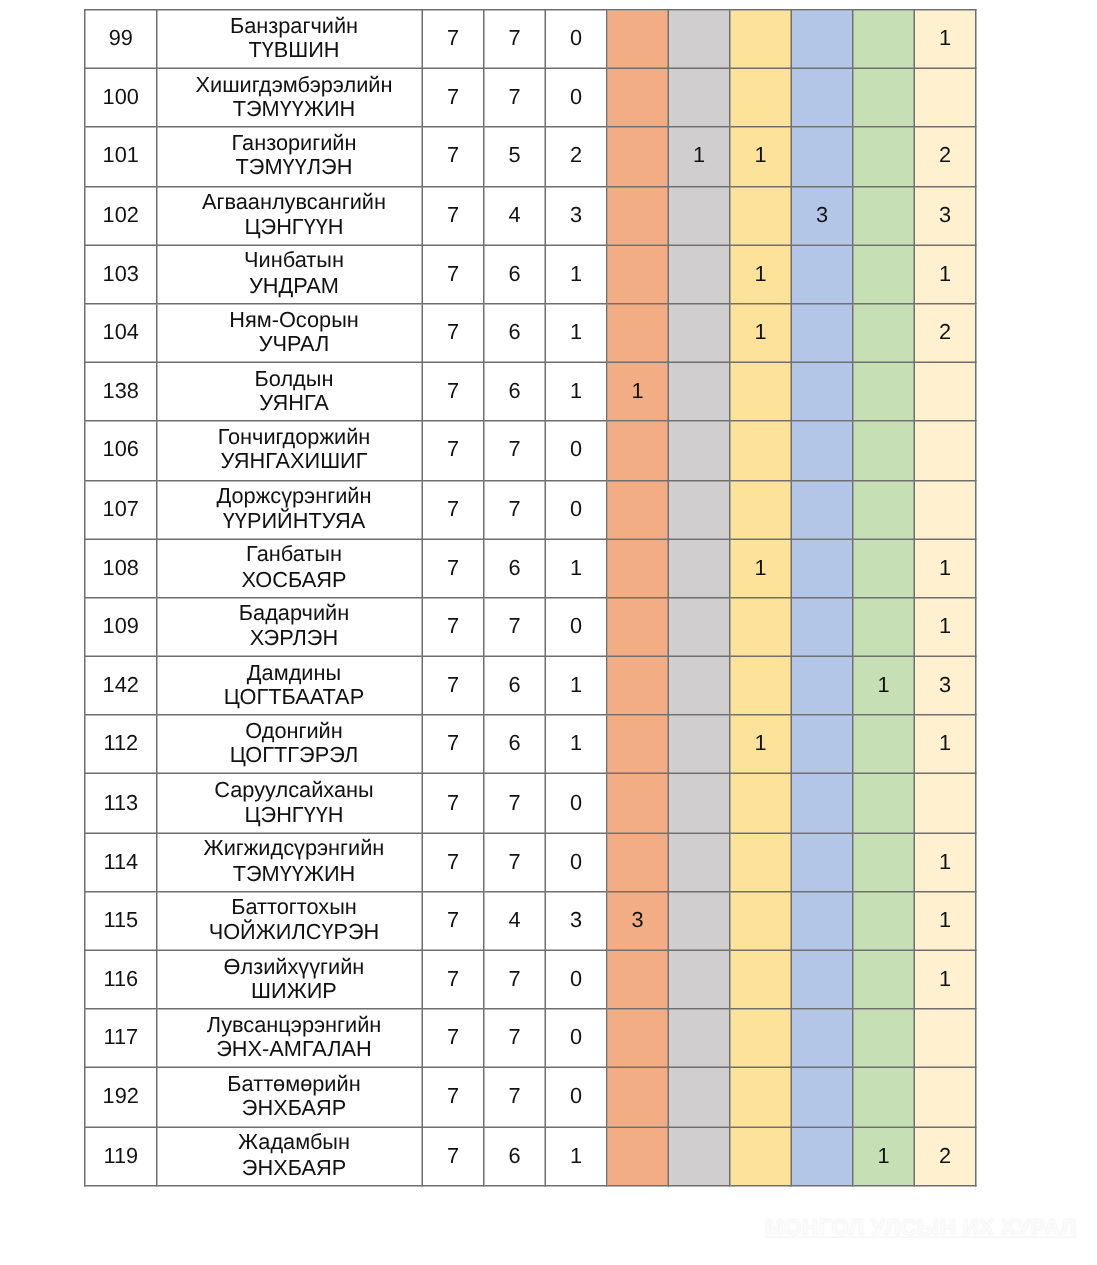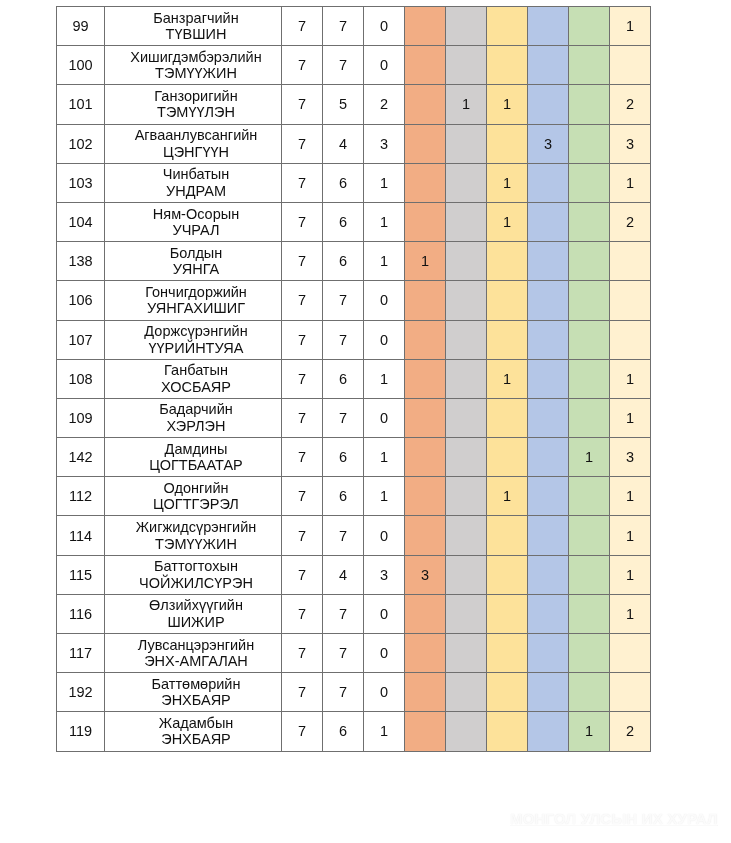--- a/index.html
+++ b/index.html
@@ -237,20 +237,36 @@
         <td class="c-num">6</td>
         <td class="c-num">1</td>
         <td class="c-col" style="background: rgb(242, 173, 132);"></td>
         <td class="c-col" style="background: rgb(208, 206, 206);"></td>
         <td class="c-col" style="background: rgb(253, 226, 154);">1</td>
         <td class="c-col" style="background: rgb(180, 198, 231);"></td>
         <td class="c-col" style="background: rgb(198, 223, 180);"></td>
         <td class="c-col" style="background: rgb(255, 241, 208);">1</td>
       </tr>
       <tr>
+        <td class="c-id">113</td>
+        <td class="c-name">
+          <span class="name-first">Саруулсайханы</span>
+          <span class="name-last">ЦЭНГҮҮН</span>
+        </td>
+        <td class="c-num">7</td>
+        <td class="c-num">7</td>
+        <td class="c-num">0</td>
+        <td class="c-col" style="background: rgb(242, 173, 132);"></td>
+        <td class="c-col" style="background: rgb(208, 206, 206);"></td>
+        <td class="c-col" style="background: rgb(253, 226, 154);"></td>
+        <td class="c-col" style="background: rgb(180, 198, 231);"></td>
+        <td class="c-col" style="background: rgb(198, 223, 180);"></td>
+        <td class="c-col" style="background: rgb(255, 241, 208);"></td>
+      </tr>
+      <tr>
         <td class="c-id">114</td>
         <td class="c-name">
           <span class="name-first">Жигжидсүрэнгийн</span>
           <span class="name-last">ТЭМҮҮЖИН</span>
         </td>
         <td class="c-num">7</td>
         <td class="c-num">7</td>
         <td class="c-num">0</td>
         <td class="c-col" style="background: rgb(242, 173, 132);"></td>
         <td class="c-col" style="background: rgb(208, 206, 206);"></td>

